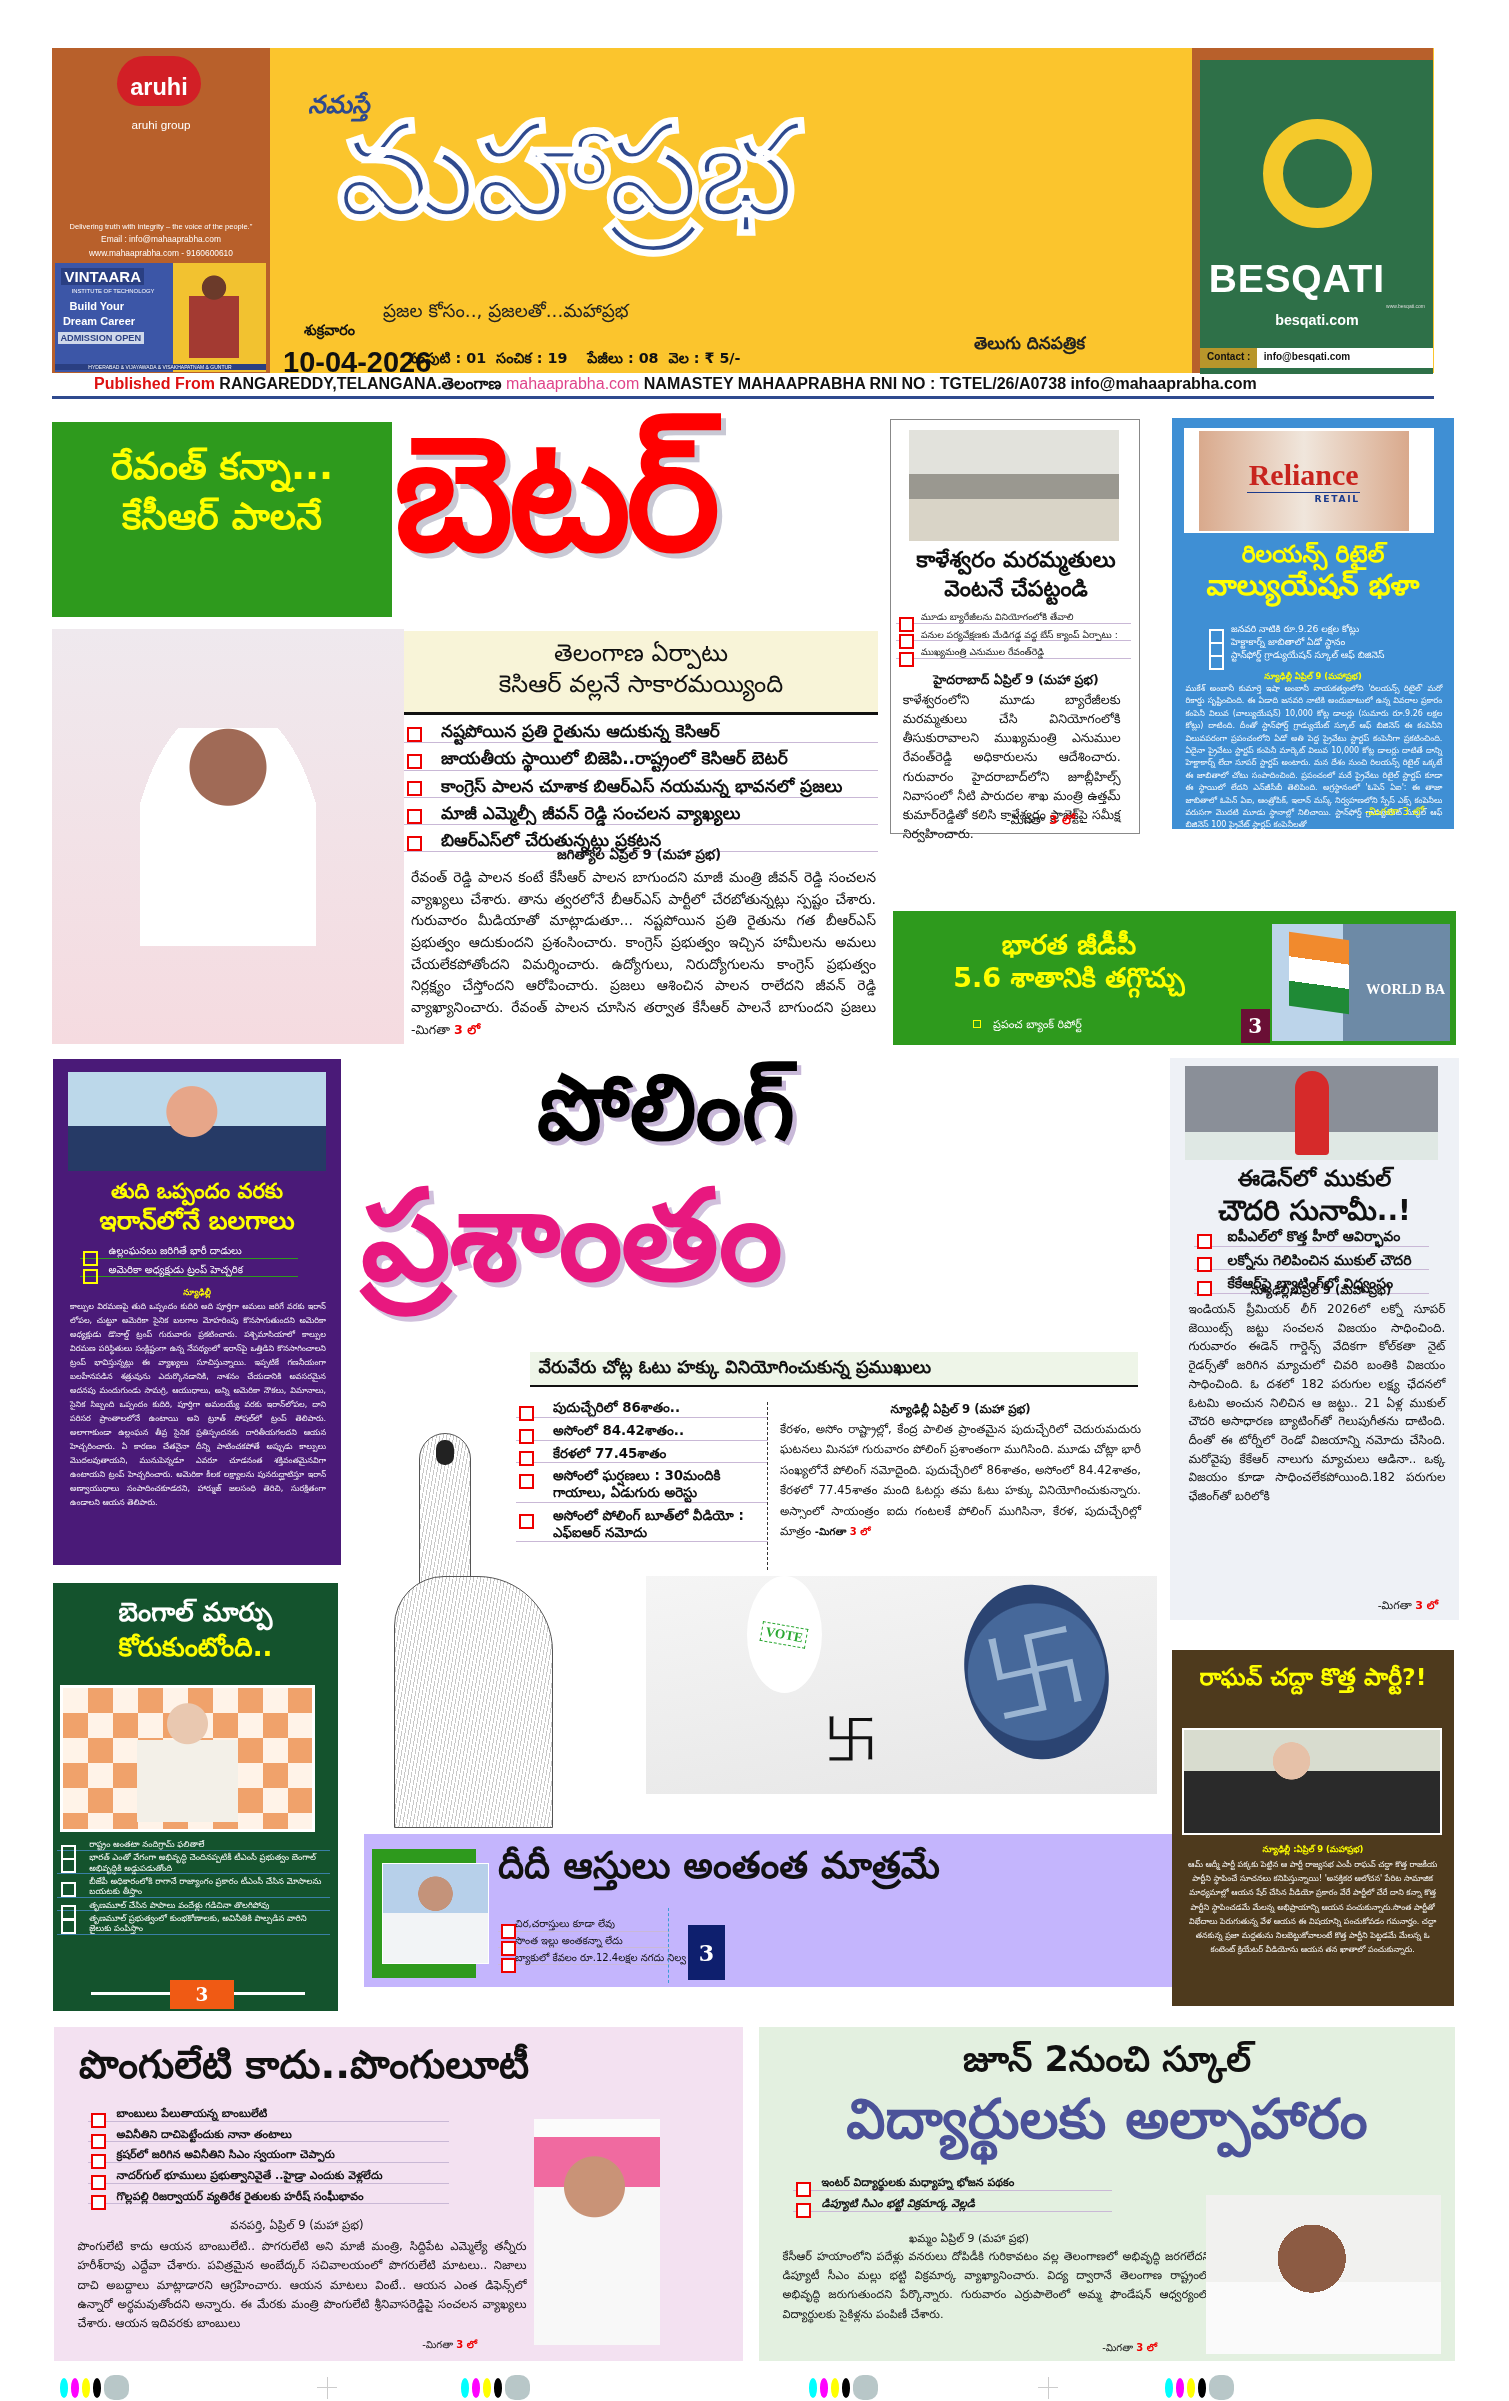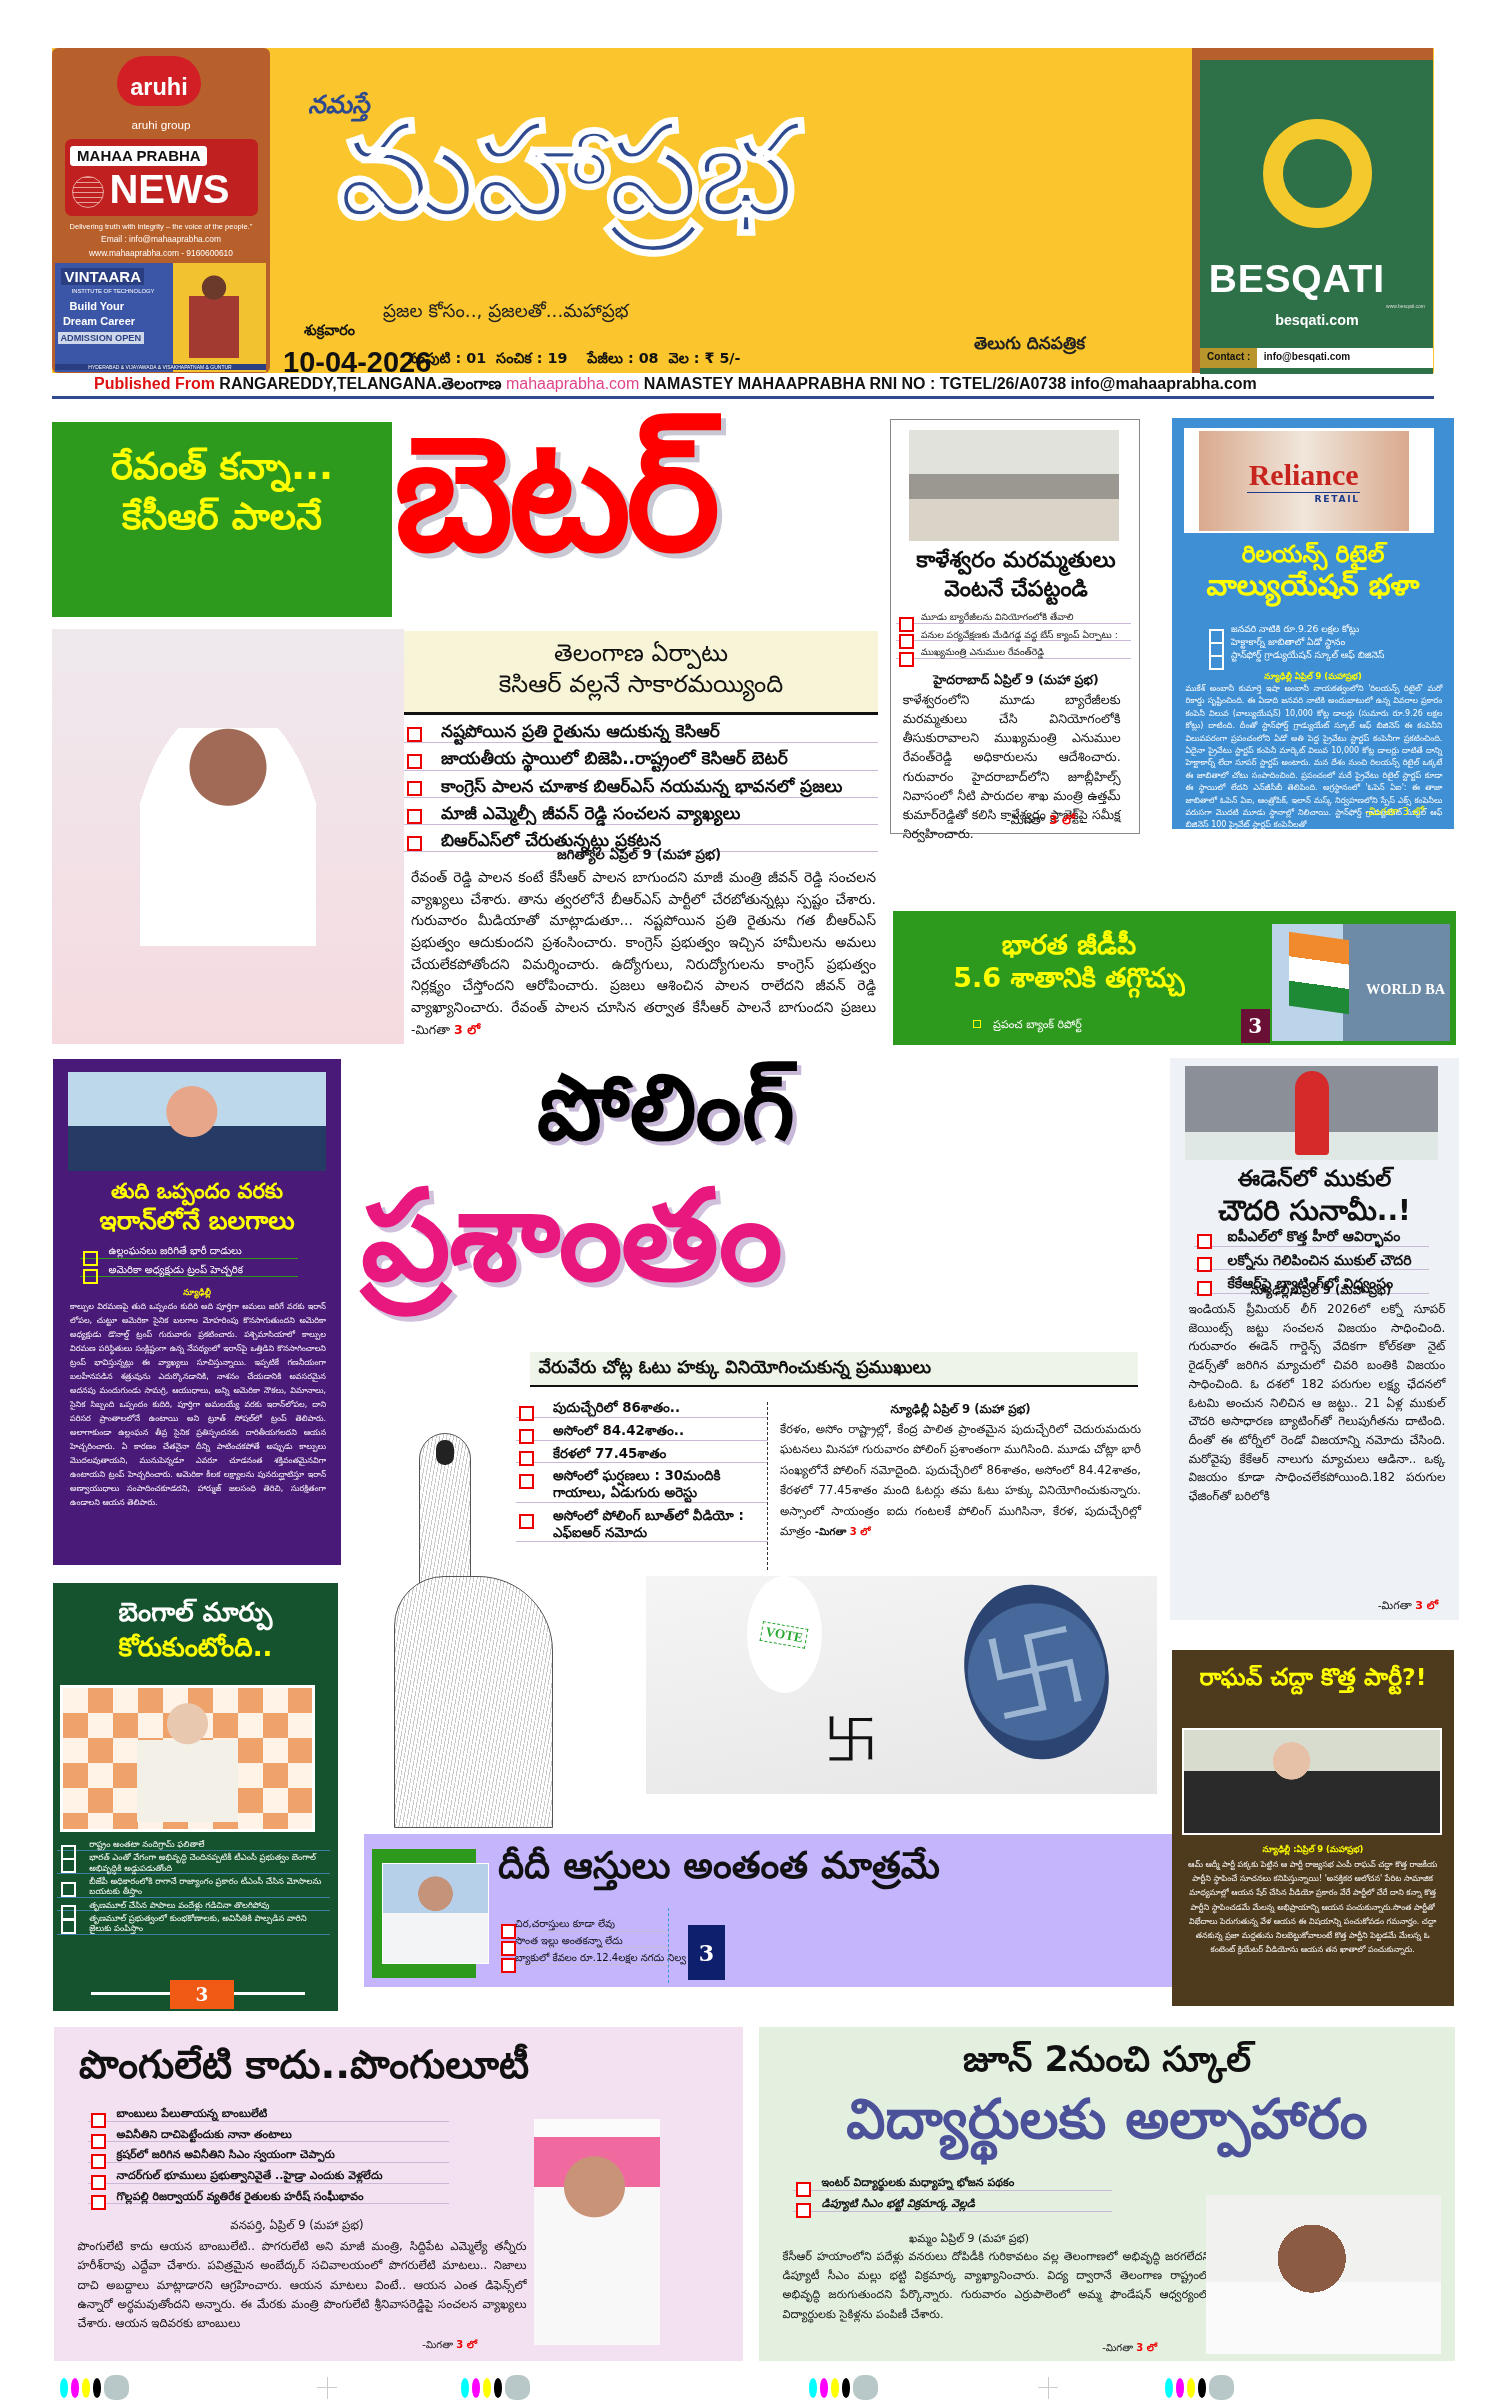--- a/index.html
+++ b/index.html
@@ -18,30 +18,25 @@
 .badge{display:flex;align-items:center;justify-content:center;font-family:"DejaVu Serif",serif;font-weight:bold;color:#fff}
 .reg{display:flex;gap:2.5px;align-items:center}
 .reg i{display:block;width:8.4px;height:20px;border-radius:50%}
 .reg i.g{width:25px;height:25px;background:#b8c7c8;border-radius:40%}
 </style>
 </head>
 <body>
 
 <div class="abs" style="left:52px;top:48px;width:1382px;height:325px;background:#fbc52d;">
 
-  <div class="abs" style="left:0;top:0;width:218px;height:325px;background:#b8602b;border-radius:6px;">
+  <div class="abs" style="left:0;top:0;width:218px;height:325px;background:#b8602b;">
     <div class="abs" style="left:65px;top:8.4px;width:84px;height:50px;background:#d21f26;border-radius:42px 42px 34px 34px;display:flex;align-items:flex-end;justify-content:center;padding-bottom:5px;">
       <span style="color:#fff;font-weight:bold;font-size:23.5px;font-family:'Liberation Sans',sans-serif;">aruhi</span>
     </div>
     <div class="abs" style="left:0;width:218px;top:70px;text-align:center;color:#fff;font-size:11.7px;font-family:'Liberation Sans',sans-serif;">aruhi group</div>
-    <div class="abs" style="left:13.4px;top:91px;width:193px;height:77px;background:#c0201f;border-radius:6.7px;">
-      <div class="abs" style="left:5px;top:6.7px;background:#fff;color:#111;font-weight:bold;font-size:15px;padding:1.7px 6.7px;border-radius:3.4px;font-family:'Liberation Sans',sans-serif;">MAHAA PRABHA</div>
-      <div class="abs" style="left:6.7px;top:37px;width:32px;height:32px;border-radius:50%;border:1.7px solid #e8a09a;background:repeating-linear-gradient(0deg,transparent 0 4.2px,#e8a09a 4.2px 5px);"></div>
-      <div class="abs" style="left:44px;top:30px;color:#fff;font-weight:bold;font-size:40px;font-family:'Liberation Sans',sans-serif;line-height:1;">NEWS</div>
-    </div>
     <div class="abs" style="left:0;width:218px;top:174px;text-align:center;color:#fff;font-size:7.5px;font-family:'Liberation Sans',sans-serif;">Delivering truth with integrity – the voice of the people."</div>
     <div class="abs" style="left:0;width:218px;top:186px;text-align:center;color:#fff;font-size:8.4px;font-family:'Liberation Sans',sans-serif;">Email : info@mahaaprabha.com</div>
     <div class="abs" style="left:0;width:218px;top:200px;text-align:center;color:#fff;font-size:8.4px;font-family:'Liberation Sans',sans-serif;">www.mahaaprabha.com - 9160600610</div>
     <div class="abs" style="left:2.5px;top:215px;width:211px;height:109px;background:linear-gradient(90deg,#3c56a7 0 56%,#f2c230 56%);">
       <div class="abs" style="left:6.7px;top:5px;color:#fff;font-weight:bold;font-size:15px;font-family:'Liberation Sans',sans-serif;background:#2a3f82;padding:0 3.4px;">VINTAARA</div>
       <div class="abs" style="left:17px;top:25px;color:#fff;font-size:5.9px;font-family:'Liberation Sans',sans-serif;">INSTITUTE OF TECHNOLOGY</div>
       <div class="abs" style="left:15px;top:37px;color:#fff;font-weight:bold;font-size:11px;font-family:'Liberation Sans',sans-serif;">Build Your</div>
       <div class="abs" style="left:8.4px;top:52px;color:#fff;font-weight:bold;font-size:11px;font-family:'Liberation Sans',sans-serif;">Dream Career</div>
       <div class="abs" style="left:3.4px;top:69px;color:#2a3f82;background:#cfd8ea;font-weight:bold;font-size:9.2px;padding:0.8px 2.5px;font-family:'Liberation Sans',sans-serif;">ADMISSION OPEN</div>
       <div class="abs" style="left:134px;top:6.7px;width:50px;height:88px;background:radial-gradient(circle at 50% 20%,#6b3a2a 0 11.7px,transparent 12.6px),linear-gradient(#f2c230 0 30%,#a33a32 30%);border-radius:25px 25px 0 0;"></div>

